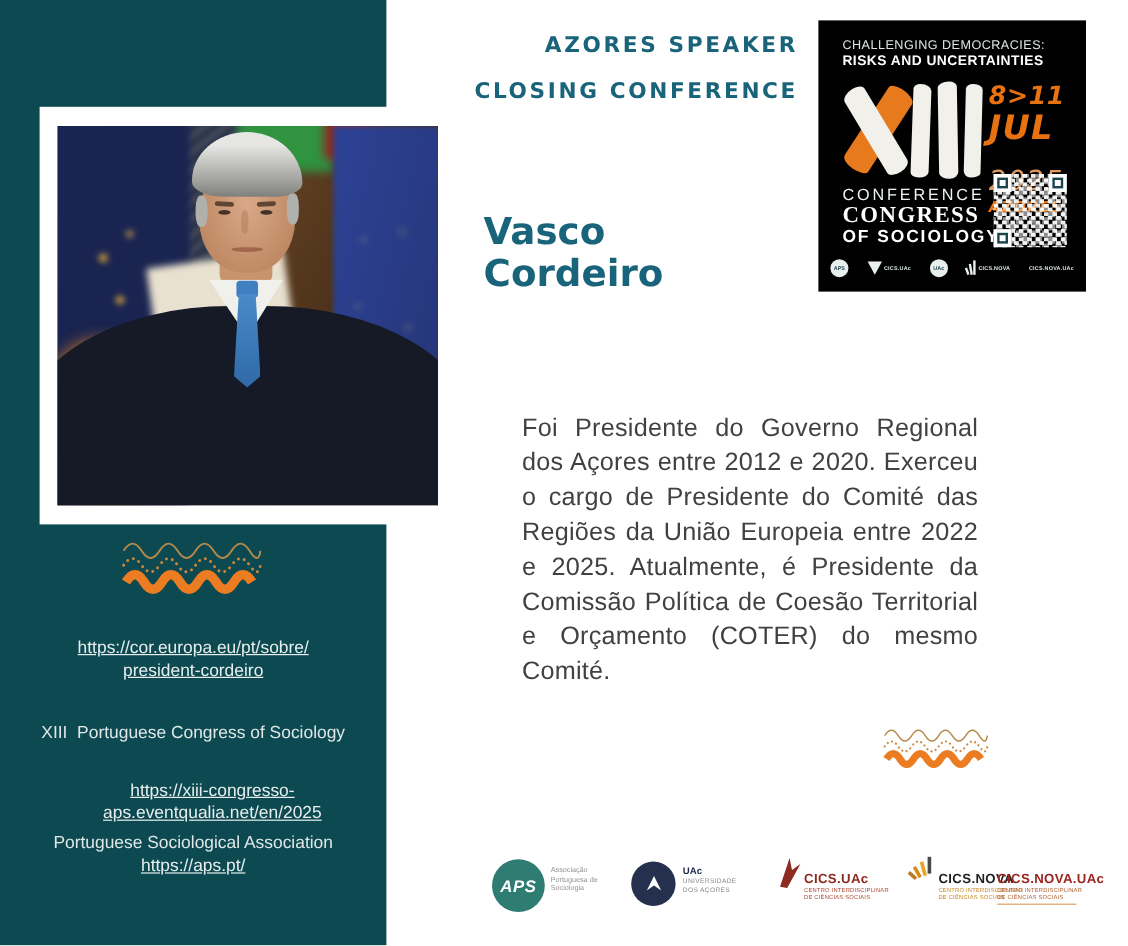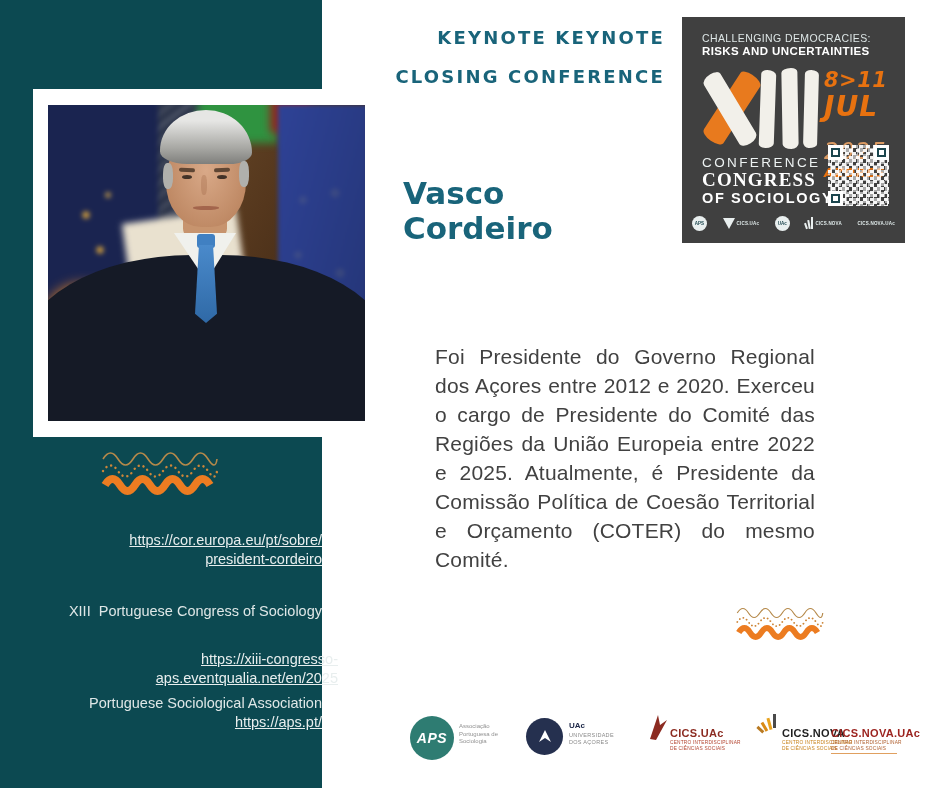--- a/index.html
+++ b/index.html
@@ -69,21 +69,21 @@
   .eye-r{left:169px;top:70px;width:10px;height:4px;background:#423228;border-radius:50%;z-index:9;}
   .nose{left:153px;top:70px;width:6px;height:20px;background:rgba(150,95,60,.28);border-radius:40%;z-index:9;}
   .mouth{left:145px;top:101px;width:26px;height:4px;background:#a3654c;border-radius:40% 40% 50% 50%;z-index:9;}
 
   
   .h-key,.h-close{left:390px;width:275px;text-align:right;font-family:"DejaVu Sans",sans-serif;
                   font-weight:bold;font-size:18px;letter-spacing:2.2px;color:#19647a;}
   .h-key{top:27px;} .h-close{top:66px;}
 
   
-  .badge{left:682px;top:17px;width:223px;height:226px;background:#404040;}
+  .badge{left:682px;top:17px;width:223px;height:226px;background:#000000;}
   .badge .abs{position:absolute;}
   .b-t1{left:20px;top:15px;font-size:10.5px;color:#dde6e6;letter-spacing:.4px;}
   .b-t2{left:20px;top:28px;font-size:11.5px;font-weight:bold;color:#ffffff;letter-spacing:.4px;}
   .b-xiii{left:18px;top:50px;width:122px;height:84px;}
   .stroke{position:absolute;background:#f2f0ea;}
   .st-x-orange{left:20px;top:2px;width:24px;height:78px;background:#e87a1e;
                transform:rotate(33deg);border-radius:45% 55% 50% 50%/6% 8% 6% 8%;}
   .st-x-white{left:20px;top:2px;width:20px;height:80px;transform:rotate(-31deg);
               border-radius:55% 45% 50% 50%/8% 6% 8% 6%;}
   .st-i1{left:60px;top:3px;width:15px;height:78px;transform:rotate(2deg);
@@ -127,21 +127,21 @@
   .v-name{left:403px;top:176px;font-family:"DejaVu Sans",sans-serif;font-weight:bold;
           font-size:31px;line-height:35px;color:#19647a;}
   .bio{left:435px;top:342px;width:380px;font-size:21px;line-height:29px;color:#414141;
        text-align:justify;letter-spacing:.2px;}
 
   
   .wave-left{left:100px;top:447px;}
   .wave-right{left:735px;top:602px;}
 
   
-  .side{left:0;width:322px;text-align:right;color:#e8eeee;font-size:14.5px;line-height:19px;}
+  .side{left:0;width:322px;text-align:center;color:#e8eeee;font-size:14.5px;line-height:19px;}
   .side a,.side .lnk{color:#e8eeee;text-decoration:underline;}
   .pre{white-space:pre-line;}
   .prew{white-space:pre-wrap;}
   .s-link1{top:531px;} .s-lab1{top:602px;color:#dfe7e7;} .s-link2{top:650px;padding-left:16px;}
   .s-lab2{top:694px;color:#dfe7e7;} .s-link3{top:713px;}
 
   
   .aps-circle{left:410px;top:716px;width:44px;height:44px;border-radius:50%;background:#2e7c72;
               display:flex;align-items:center;justify-content:center;color:#ffffff;
               font-style:italic;font-weight:bold;font-size:14px;letter-spacing:.5px;}
@@ -187,21 +187,21 @@
       <div class="layer sideburn-r"></div>
       <div class="layer brow-l"></div>
       <div class="layer brow-r"></div>
       <div class="layer eye-l"></div>
       <div class="layer eye-r"></div>
       <div class="layer nose"></div>
       <div class="layer mouth"></div>
     </div>
   </div>
 
-  <div class="abs h-key">KEYNOTE KEYNOTE</div>
+  <div class="abs h-key">AZORES SPEAKER</div>
   <div class="abs h-close">CLOSING CONFERENCE</div>
 
   <div class="abs badge">
     <div class="abs b-t1">CHALLENGING DEMOCRACIES:</div>
     <div class="abs b-t2">RISKS AND UNCERTAINTIES</div>
     <div class="abs b-xiii" aria-label="XIII">
       <div class="stroke st-x-orange"></div>
       <div class="stroke st-x-white"></div>
       <div class="stroke st-i1"></div>
       <div class="stroke st-i2"></div>

